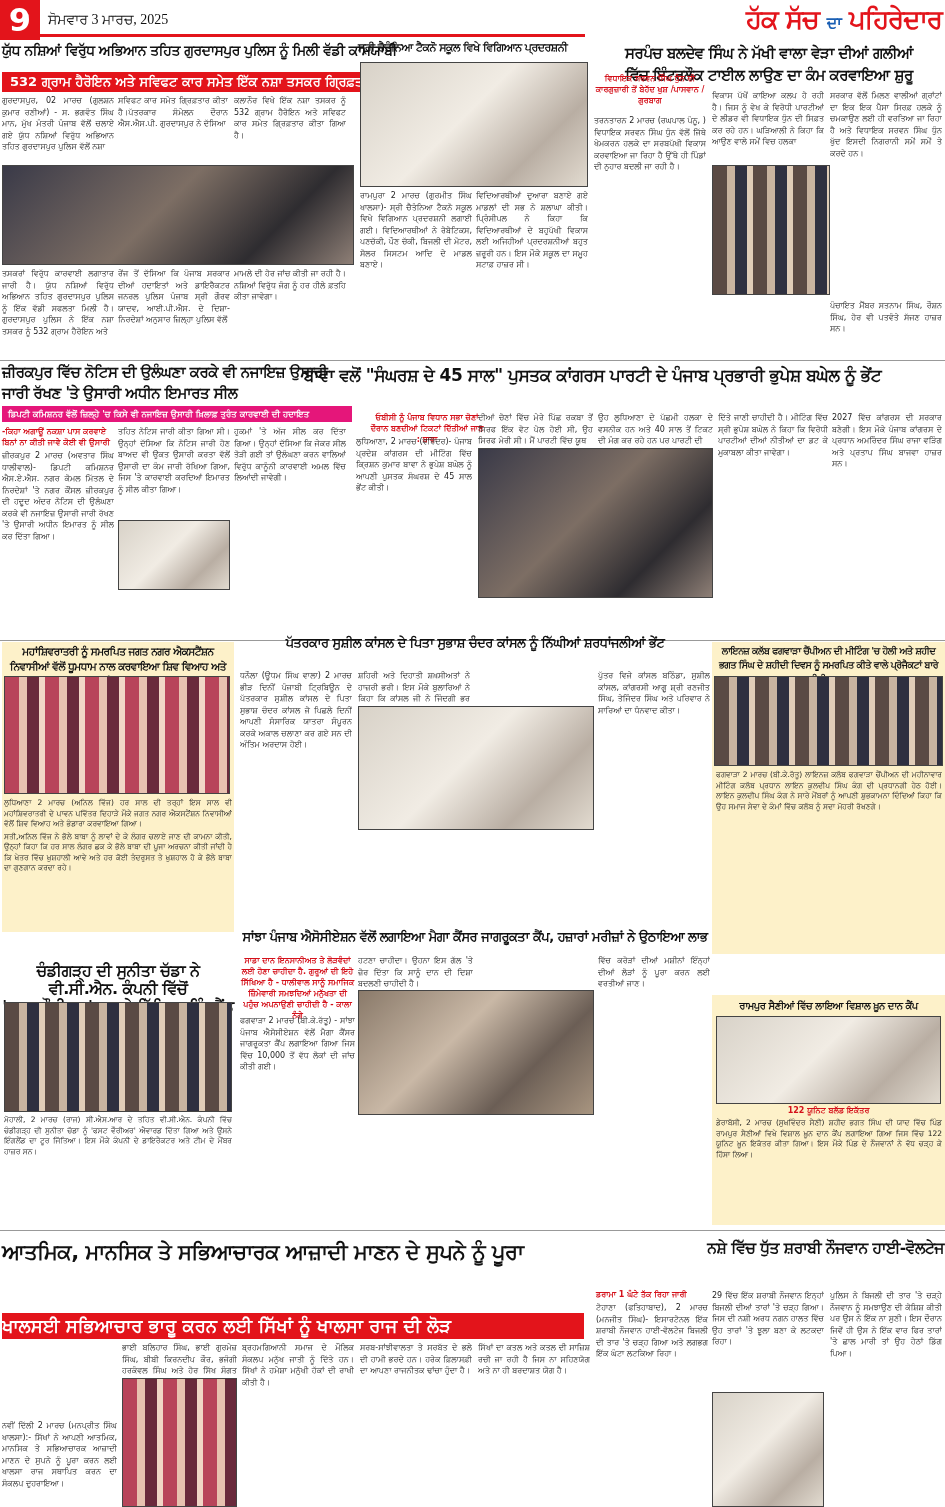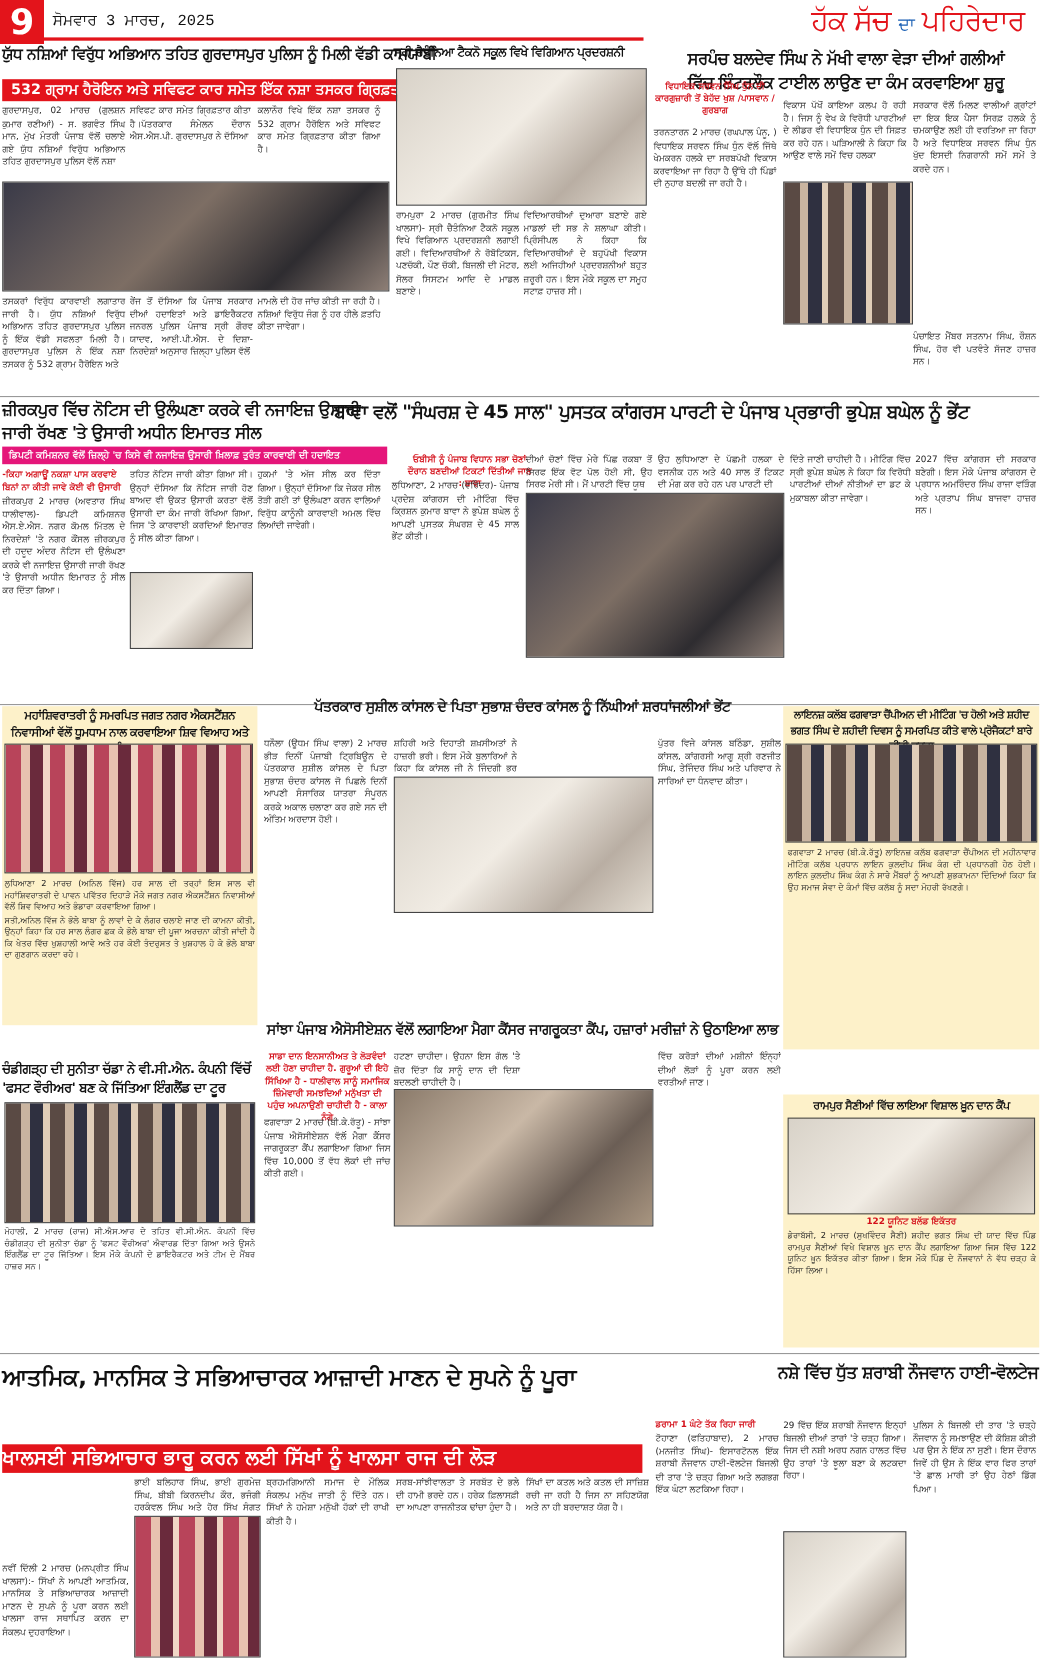--- a/index.html
+++ b/index.html
@@ -17,23 +17,23 @@
 .pinkbar{background:#e5167a;color:#fff;font-weight:bold}
 .cream{background:#fdf1c9}
 .sub-red{color:#d4101a;font-weight:bold}
 .rule{background:#999}
 </style>
 </head>
 <body>
 
 <div class="abs" style="left:0;top:0;width:945px;height:40px">
   <div class="abs" style="left:0;top:0;width:40px;height:40px;background:#e3141b;color:#fff;font-weight:bold;font-size:32px;text-align:center;line-height:40px">9</div>
-  <div class="abs" style="left:48px;top:12px;font-size:14px;font-family:Liberation Mono, monospace">ਸੋਮਵਾਰ 3 ਮਾਰਚ, 2025</div>
+  <div class="abs" style="left:48px;top:12px;font-size:14px;font-family:Liberation Serif, serif">ਸੋਮਵਾਰ 3 ਮਾਰਚ, 2025</div>
   <div class="abs" style="left:40px;top:34px;width:545px;height:3px;background:#e3141b"></div>
-  <div class="abs" style="right:14px;top:4px;font-weight:normal;font-size:26px;color:#e3141b;letter-spacing:-1px">
+  <div class="abs" style="right:3px;top:4px;font-weight:bold;font-size:26px;color:#e3141b;letter-spacing:-1px">
     <span>ਹੱਕ ਸੱਚ</span>
     <span style="color:#1a5fb4;font-size:16px">ਦਾ</span>
     <span>ਪਹਿਰੇਦਾਰ</span>
   </div>
 </div>
 
 <div class="abs hl" style="left:2px;top:42px;width:585px;font-size:14px">ਯੁੱਧ ਨਸ਼ਿਆਂ ਵਿਰੁੱਧ ਅਭਿਆਨ ਤਹਿਤ ਗੁਰਦਾਸਪੁਰ ਪੁਲਿਸ ਨੂੰ ਮਿਲੀ ਵੱਡੀ ਕਾਮਯਾਬੀ</div>
 <div class="abs redbar" style="left:2px;top:72px;width:582px;height:20px;font-size:13px;padding-left:8px;line-height:20px">532 ਗ੍ਰਾਮ ਹੈਰੋਇਨ ਅਤੇ ਸਵਿਫਟ ਕਾਰ ਸਮੇਤ ਇੱਕ ਨਸ਼ਾ ਤਸਕਰ ਗ੍ਰਿਫ਼ਤਾਰ</div>
 <div class="abs body-text" style="left:2px;top:95px;width:112px;height:70px">ਗੁਰਦਾਸਪੁਰ, 02 ਮਾਰਚ (ਗੁਲਸ਼ਨ ਕੁਮਾਰ ਰਣੀਆਂ) - ਸ. ਭਗਵੰਤ ਸਿੰਘ ਮਾਨ, ਮੁੱਖ ਮੰਤਰੀ ਪੰਜਾਬ ਵੱਲੋਂ ਚਲਾਏ ਗਏ ਯੁੱਧ ਨਸ਼ਿਆਂ ਵਿਰੁੱਧ ਅਭਿਆਨ ਤਹਿਤ ਗੁਰਦਾਸਪੁਰ ਪੁਲਿਸ ਵੱਲੋਂ ਨਸ਼ਾ</div>
 <div class="abs body-text" style="left:118px;top:95px;width:110px;height:70px">ਸਵਿਫਟ ਕਾਰ ਸਮੇਤ ਗ੍ਰਿਫ਼ਤਾਰ ਕੀਤਾ ਹੈ।ਪੱਤਰਕਾਰ ਸੰਮੇਲਨ ਦੌਰਾਨ ਐਸ.ਐਸ.ਪੀ. ਗੁਰਦਾਸਪੁਰ ਨੇ ਦੱਸਿਆ</div>
@@ -81,21 +81,21 @@
 <div class="abs rule" style="left:0;top:640px;width:945px;height:1px"></div>
 
 <div class="abs cream" style="left:2px;top:642px;width:232px;height:290px"></div>
 <div class="abs hl" style="left:4px;top:644px;width:228px;font-size:10.5px;text-align:center;line-height:15px">ਮਹਾਂਸ਼ਿਵਰਾਤਰੀ ਨੂੰ ਸਮਰਪਿਤ ਜਗਤ ਨਗਰ ਐਕਸਟੈਂਸ਼ਨ ਨਿਵਾਸੀਆਂ ਵੱਲੋਂ ਧੂਮਧਾਮ ਨਾਲ ਕਰਵਾਇਆ ਸ਼ਿਵ ਵਿਆਹ ਅਤੇ ਭੰਡਾਰਾ</div>
 <div class="abs photo pink" style="left:4px;top:676px;width:226px;height:118px"></div>
 <div class="abs body-text" style="left:4px;top:798px;width:228px;height:130px;font-size:7.5px;line-height:10.5px">
   <p>ਲੁਧਿਆਣਾ 2 ਮਾਰਚ (ਅਨਿਲ ਵਿੱਜ) ਹਰ ਸਾਲ ਦੀ ਤਰ੍ਹਾਂ ਇਸ ਸਾਲ ਵੀ ਮਹਾਂਸ਼ਿਵਰਾਤਰੀ ਦੇ ਪਾਵਨ ਪਵਿੱਤਰ ਦਿਹਾੜੇ ਮੌਕੇ ਜਗਤ ਨਗਰ ਐਕਸਟੈਂਸ਼ਨ ਨਿਵਾਸੀਆਂ ਵੱਲੋਂ ਸ਼ਿਵ ਵਿਆਹ ਅਤੇ ਭੰਡਾਰਾ ਕਰਵਾਇਆ ਗਿਆ।</p>
   <p>ਸਤੀ,ਅਨਿਲ ਵਿੱਜ ਨੇ ਭੋਲੇ ਬਾਬਾ ਨੂੰ ਲਾਵਾਂ ਦੇ ਕੇ ਲੰਗਰ ਚਲਾਏ ਜਾਣ ਦੀ ਕਾਮਨਾ ਕੀਤੀ, ਉਨ੍ਹਾਂ ਕਿਹਾ ਕਿ ਹਰ ਸਾਲ ਲੰਗਰ ਛਕ ਕੇ ਭੋਲੇ ਬਾਬਾ ਦੀ ਪੂਜਾ ਅਰਚਨਾ ਕੀਤੀ ਜਾਂਦੀ ਹੈ ਕਿ ਖੇਤਰ ਵਿੱਚ ਖੁਸ਼ਹਾਲੀ ਆਵੇ ਅਤੇ ਹਰ ਕੋਈ ਤੰਦਰੁਸਤ ਤੇ ਖੁਸ਼ਹਾਲ ਹੋ ਕੇ ਭੋਲੇ ਬਾਬਾ ਦਾ ਗੁਣਗਾਨ ਕਰਦਾ ਰਹੇ।</p>
 </div>
 
-<div class="abs hl" style="left:2px;top:962px;width:232px;font-size:12px;line-height:18px">
+<div class="abs hl" style="left:2px;top:962px;width:232px;font-size:16px;text-align:center;line-height:18px">
   <div>ਚੰਡੀਗੜ੍ਹ ਦੀ ਸੁਨੀਤਾ ਚੱਡਾ ਨੇ ਵੀ.ਸੀ.ਐਨ. ਕੰਪਨੀ ਵਿੱਚੋਂ</div>
   <div>'ਫਸਟ ਵੌਰੀਅਰ' ਬਣ ਕੇ ਜਿੱਤਿਆ ਇੰਗਲੈਂਡ ਦਾ ਟੂਰ</div>
 </div>
 <div class="abs photo crowd" style="left:4px;top:1002px;width:228px;height:110px"></div>
 <div class="abs body-text" style="left:4px;top:1115px;width:228px;height:110px;font-size:7.5px;line-height:10.5px">ਮੋਹਾਲੀ, 2 ਮਾਰਚ (ਰਾਜ) ਸੀ.ਐਸ.ਆਰ ਦੇ ਤਹਿਤ ਵੀ.ਸੀ.ਐਨ. ਕੰਪਨੀ ਵਿੱਚ ਚੰਡੀਗੜ੍ਹ ਦੀ ਸੁਨੀਤਾ ਚੱਡਾ ਨੂੰ 'ਫਸਟ ਵੌਰੀਅਰ' ਐਵਾਰਡ ਦਿੱਤਾ ਗਿਆ ਅਤੇ ਉਸਨੇ ਇੰਗਲੈਂਡ ਦਾ ਟੂਰ ਜਿੱਤਿਆ। ਇਸ ਮੌਕੇ ਕੰਪਨੀ ਦੇ ਡਾਇਰੈਕਟਰ ਅਤੇ ਟੀਮ ਦੇ ਮੈਂਬਰ ਹਾਜ਼ਰ ਸਨ।</div>
 
 <div class="abs hl" style="left:240px;top:636px;width:470px;font-size:13px;text-align:center">ਪੱਤਰਕਾਰ ਸੁਸ਼ੀਲ ਕਾਂਸਲ ਦੇ ਪਿਤਾ ਸੁਭਾਸ਼ ਚੰਦਰ ਕਾਂਸਲ ਨੂੰ ਨਿੱਘੀਆਂ ਸ਼ਰਧਾਂਜਲੀਆਂ ਭੇਂਟ</div>
 <div class="abs body-text" style="left:240px;top:670px;width:112px;height:268px">ਧਨੌਲਾ (ਊਧਮ ਸਿੰਘ ਵਾਲਾ) 2 ਮਾਰਚ ਭੀੜ ਦਿਨੀਂ ਪੰਜਾਬੀ ਟ੍ਰਿਬਿਊਨ ਦੇ ਪੱਤਰਕਾਰ ਸੁਸ਼ੀਲ ਕਾਂਸਲ ਦੇ ਪਿਤਾ ਸੁਭਾਸ਼ ਚੰਦਰ ਕਾਂਸਲ ਜੋ ਪਿਛਲੇ ਦਿਨੀਂ ਆਪਣੀ ਸੰਸਾਰਿਕ ਯਾਤਰਾ ਸੰਪੂਰਨ ਕਰਕੇ ਅਕਾਲ ਚਲਾਣਾ ਕਰ ਗਏ ਸਨ ਦੀ ਅੰਤਿਮ ਅਰਦਾਸ ਹੋਈ।</div>
 <div class="abs body-text" style="left:358px;top:670px;width:112px;height:34px">ਸ਼ਹਿਰੀ ਅਤੇ ਦਿਹਾਤੀ ਸ਼ਖ਼ਸੀਅਤਾਂ ਨੇ ਹਾਜ਼ਰੀ ਭਰੀ। ਇਸ ਮੌਕੇ ਬੁਲਾਰਿਆਂ ਨੇ ਕਿਹਾ ਕਿ ਕਾਂਸਲ ਜੀ ਨੇ ਜਿੰਦਗੀ ਭਰ ਸਮਾਜ ਸੇਵਾ ਨਿਰੰਤਰ ਜਾਰੀ ਰੱਖੀ।</div>
 <div class="abs photo light" style="left:358px;top:706px;width:236px;height:124px"></div>

